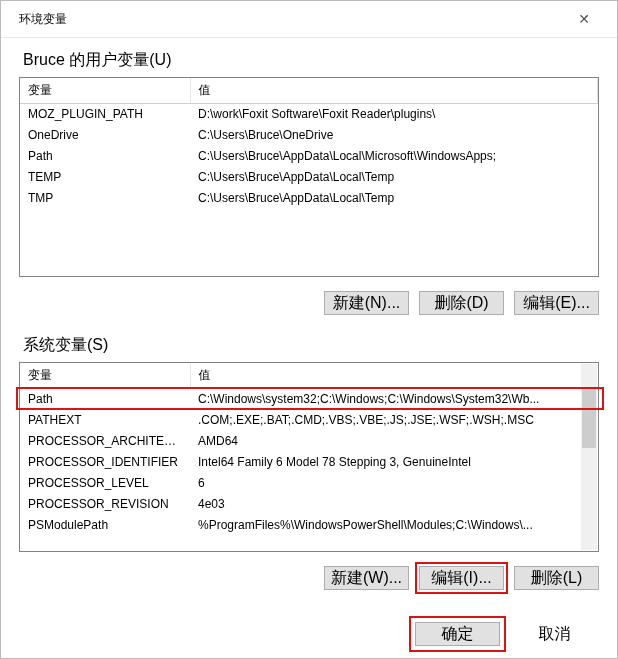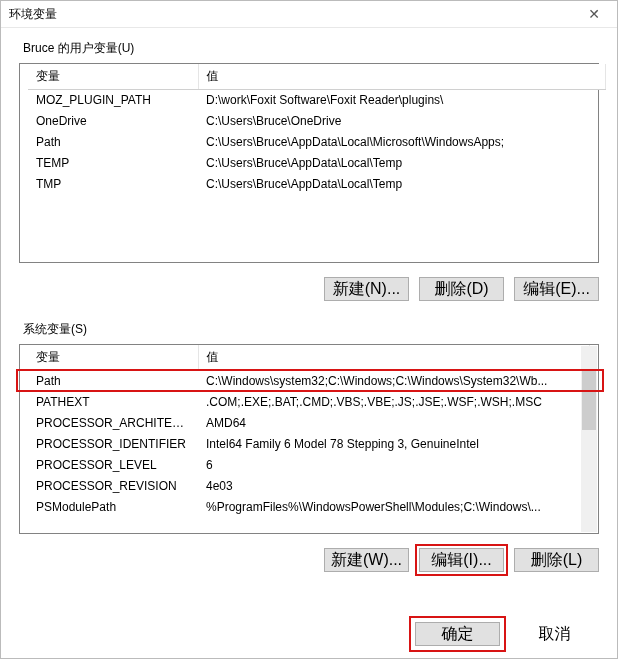--- a/index.html
+++ b/index.html
@@ -10,59 +10,58 @@
       color: #000;
     }
     .window {
       width: 618px;
       height: 659px;
       border: 1px solid #bbb;
       background: #fff;
       position: relative;
     }
     .titlebar {
-      height: 27px;
+      height: 37px;
       border-bottom: 1px solid #e8e8e8;
       display: flex;
       align-items: center;
-      padding: 0 8px;
+      padding: 0 18px;
       justify-content: space-between;
     }
     .titlebar-title { font-size: 12px; }
     .titlebar-close {
       font-size: 14px;
       width: 30px;
       text-align: center;
       cursor: pointer;
       color: #555;
     }
     .content {
       padding: 12px 18px 10px 18px;
     }
     .group {
       margin-top: 20px;
     }
     .group-label {
-      font-size: 12px;
+      font-size: 16px;
       margin-bottom: 6px;
       padding-left: 4px;
       margin-top:4px;
     }
     .group-label.top-label { margin-top: 0px;}
     .table-wrap {
       border: 1px solid #828282;
       background: #fff;
       height: 200px;
       position: relative;
     }
     .table {
       width: 100%;
       border-collapse: collapse;
       table-layout: fixed;
-      margin-left: 8px;
     }
     .table th {
       background: #fff;
       border-bottom: 1px solid #d0d0d0;
       border-right: 1px solid #e5e5e5;
       text-align: left;
       font-weight: normal;
       padding: 4px 8px;
       font-size: 12px;
       height: 24px;

